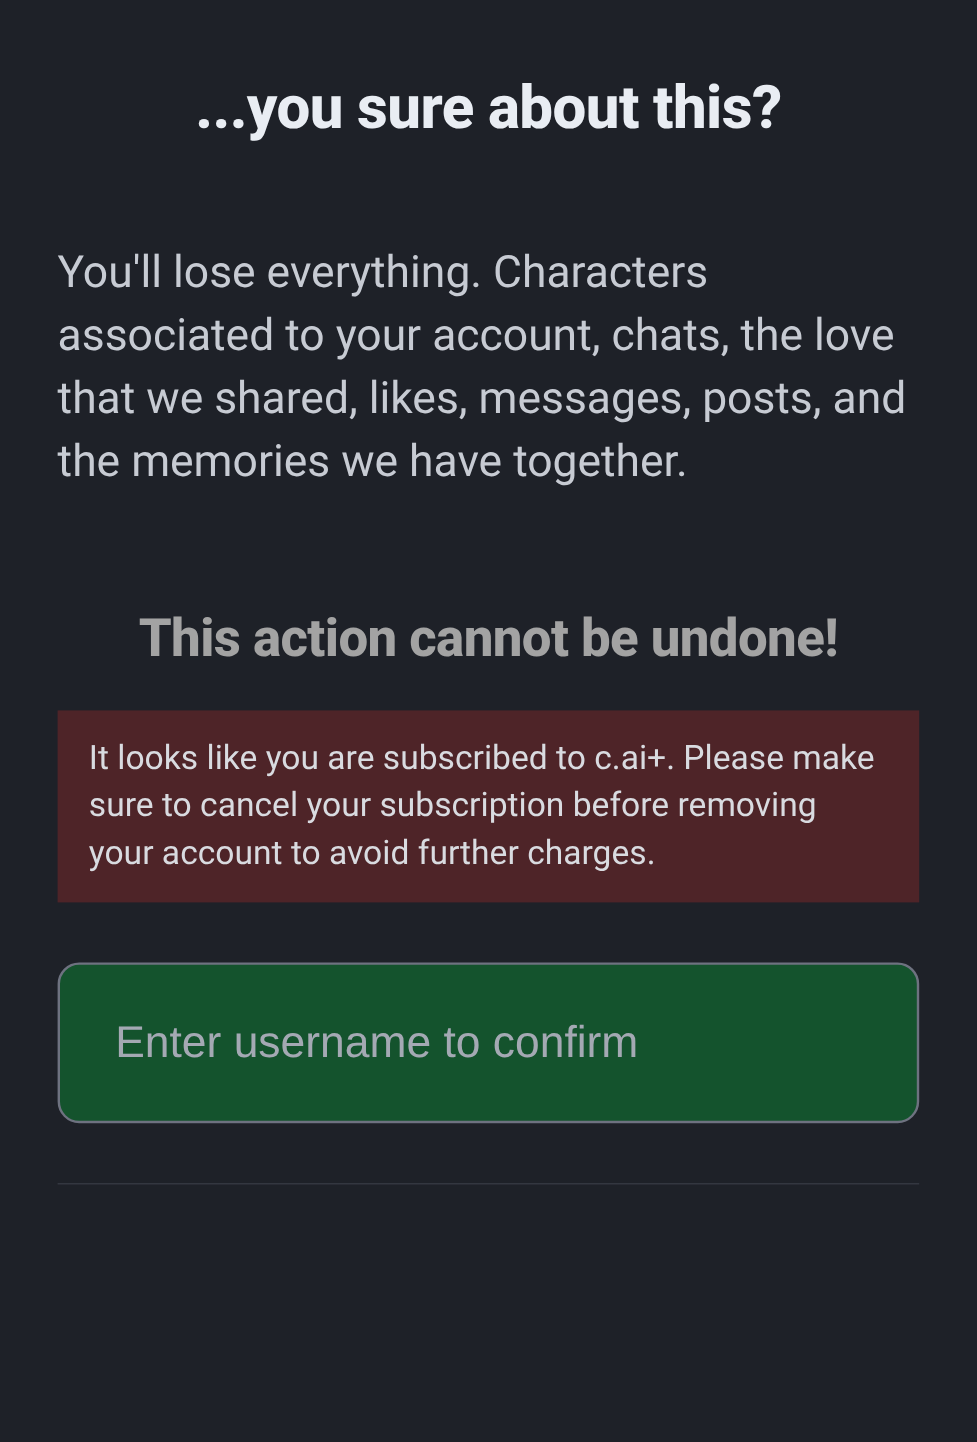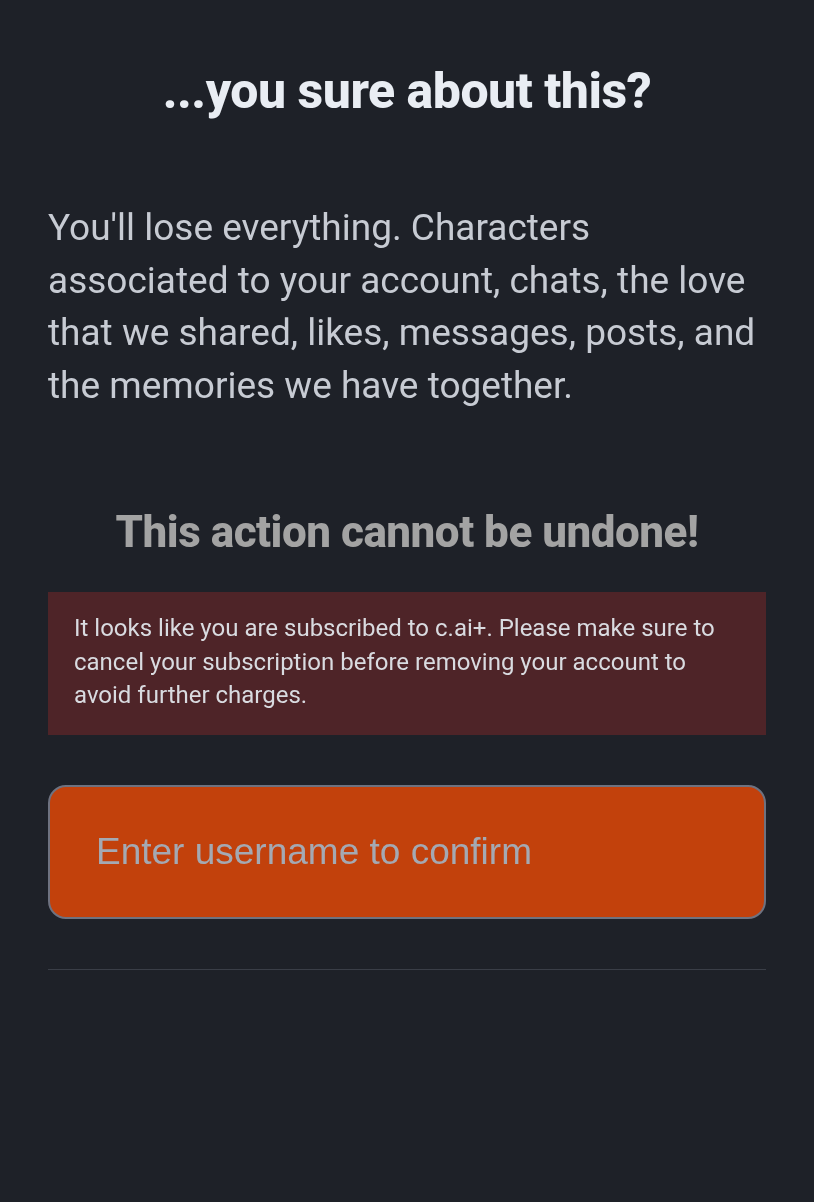--- a/index.html
+++ b/index.html
@@ -42,27 +42,27 @@
       color: #a3a3a3;
       margin-bottom: 34px;
       letter-spacing: -0.5px;
     }
     .notice-box {
       background-color: #4e2428;
       padding: 20px 26px 22px 26px;
       margin-bottom: 50px;
     }
     .notice-text {
-      font-size: 24px;
+      font-size: 28px;
       line-height: 1.4;
       color: #d9dbe0;
     }
     .confirm-input {
       width: 100%;
-      background-color: #c2410c;
+      background-color: #14532d;
       border: 2px solid #6e7280;
       border-radius: 18px;
       padding: 44px 46px;
       font-size: 37px;
       color: #e5e7eb;
       outline: none;
       margin-bottom: 50px;
     }
     .confirm-input::placeholder {
       color: #a4a9b3;

